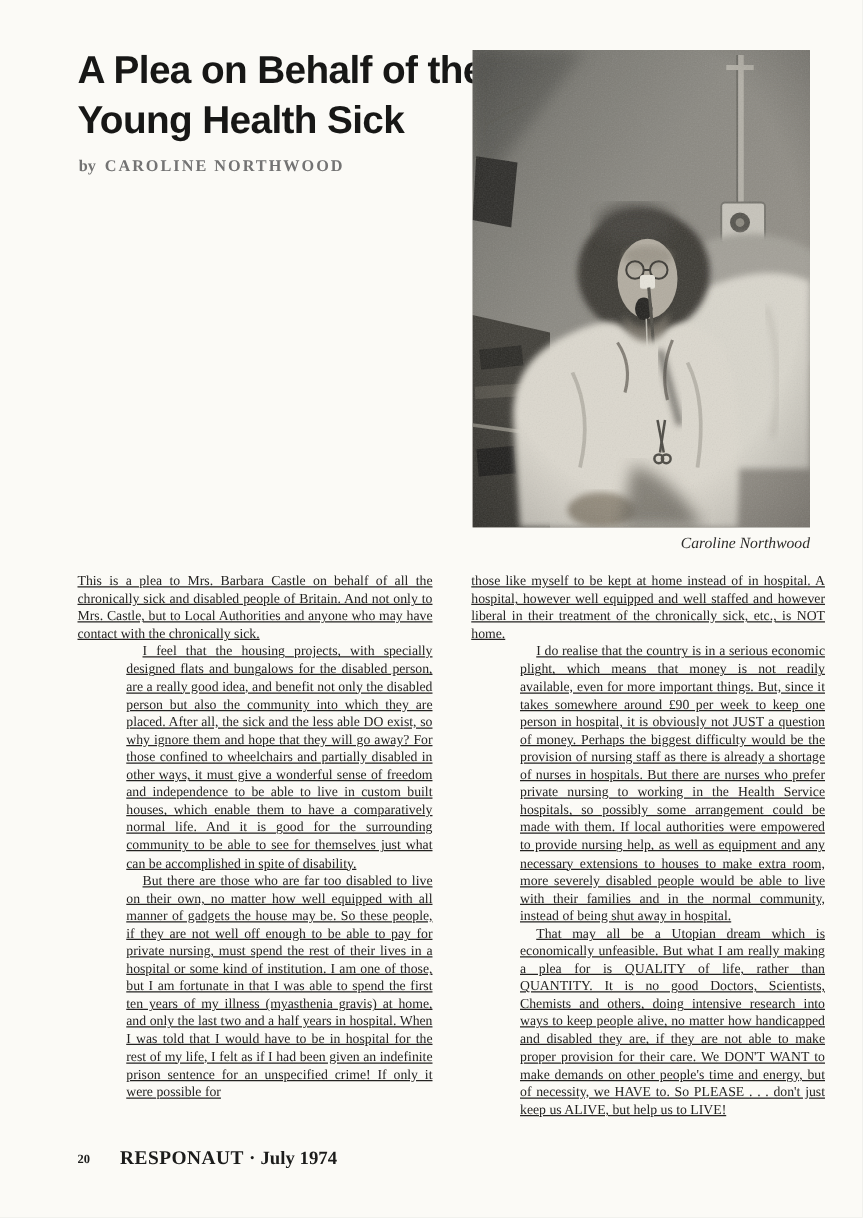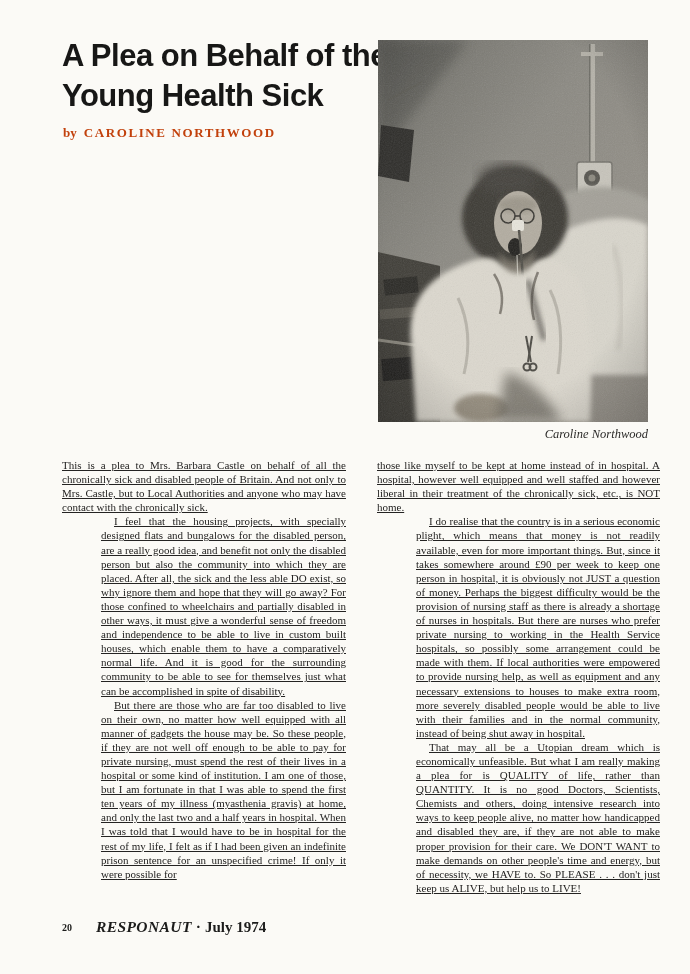--- a/index.html
+++ b/index.html
@@ -17,21 +17,21 @@
     position:absolute; left:62px; top:36px;
     font-family:"Liberation Sans", sans-serif;
     font-weight:bold;
     font-size:31px; line-height:40px;
     letter-spacing:-0.5px;
     color:#171716;
   }
   .byline {
     position:absolute; left:63px; top:125px;
     font-family:"Liberation Serif", serif;
-    font-weight:bold; font-size:13px; color:#c2410c;
+    font-weight:bold; font-size:13px; color:#737373;
   }
   .byline .by { margin-right:7px; }
   .byline .name { letter-spacing:1.6px; }
   .photo-figure { position:absolute; left:378px; top:40px; width:270px; }
   .photo-frame { width:270px; height:382px; background:#8d8b84; overflow:hidden; }
   .photo-frame svg { display:block; }
   .photo-caption {
     margin-top:5px;
     text-align:right;
     font-style:italic;
@@ -47,21 +47,21 @@
   }
   .col-left  { left:62px;  width:284px; }
   .col-right { left:377px; width:283px; }
   .col p { margin:0; }
   .col p.indent { text-indent:13px;margin-left:39px; }
   .footer {
     position:absolute; left:62px; top:918px;
     font-weight:bold; color:#1c1c1b;
   }
   .footer .pagenum { font-size:10px; vertical-align:1px; }
-  .footer .mag { font-size:15.5px; margin-left:24px; letter-spacing:0.4px;font-style:italic; }
+  .footer .mag { font-size:15.5px; margin-left:24px; letter-spacing:0.4px; }
   .footer .sep { font-size:15.5px; margin:0 4px; }
   .footer .issue { font-size:15px; }
 </style>
 </head>
 <body>
 
 <div class="page">
 
   <h1 class="title">
     <span style="display:block">A Plea on Behalf of the</span>

